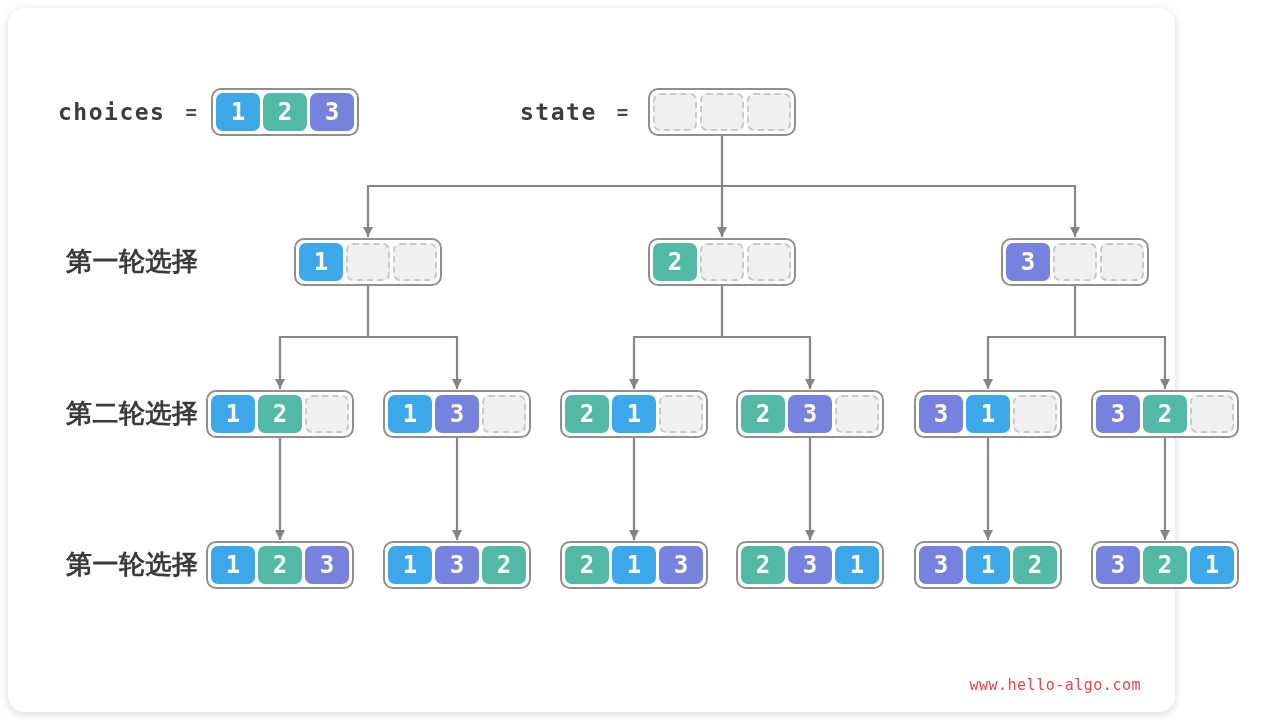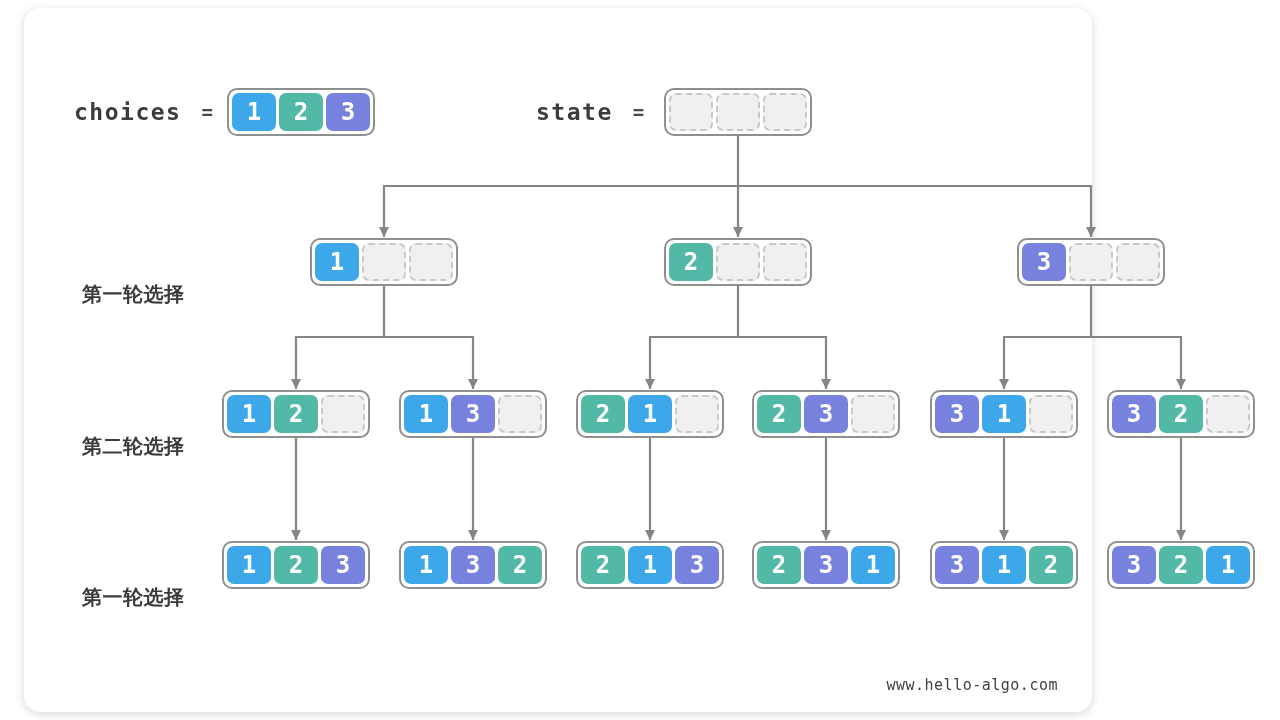--- a/index.html
+++ b/index.html
@@ -4,22 +4,22 @@
 <style>
   * { margin:0; padding:0; box-sizing:border-box; }
   html,body {
     width:1280px; height:720px;
     background:#ffffff;
     font-family:"Liberation Sans", sans-serif;
     overflow:hidden;
     position:relative;
   }
   .card {
-    position:absolute; left:24px; top:8px;
-    width:1068px; height:704px;
+    position:absolute; left:8px; top:8px;
+    width:1167px; height:704px;
     background:#ffffff;
     border-radius:16px;
     box-shadow:0 2px 10px rgba(0,0,0,0.16);
   }
   #connectors {
     position:absolute; left:0; top:0;
     width:1264px; height:704px;
     pointer-events:none;
   }
   .array-node {
@@ -47,29 +47,28 @@
     position:absolute; top:80px; height:48px;
     display:flex; align-items:center; gap:20px;
     color:#3C3C3C;
     font-family:"DejaVu Sans Mono", monospace;
   }
   .hdr-label .name { font-size:23px; font-weight:bold; letter-spacing:1.5px; }
   .hdr-label .eq   { font-size:19px; font-weight:bold; color:#4A4A4A; }
   .row-label {
     position:absolute; left:58px;
     transform:translateY(-50%);
-    font-size:20px; font-weight:600; letter-spacing:0.5px;
+    font-size:26px; font-weight:600; letter-spacing:0.5px;
     color:#3A3A3A;
     white-space:nowrap;
-    margin-top:33px;
   }
   .watermark {
     position:absolute; right:34px; bottom:18px;
     font-family:"DejaVu Sans Mono", monospace;
-    font-size:15px; color:#404040;
+    font-size:15px; color:#ef4444;
     letter-spacing:0.5px;
   }
 </style>
 </head>
 <body>
 
 <div class="card" id="stage">
 
   <svg id="connectors" viewBox="0 0 1264 704" xmlns="http://www.w3.org/2000/svg">
     <defs>

